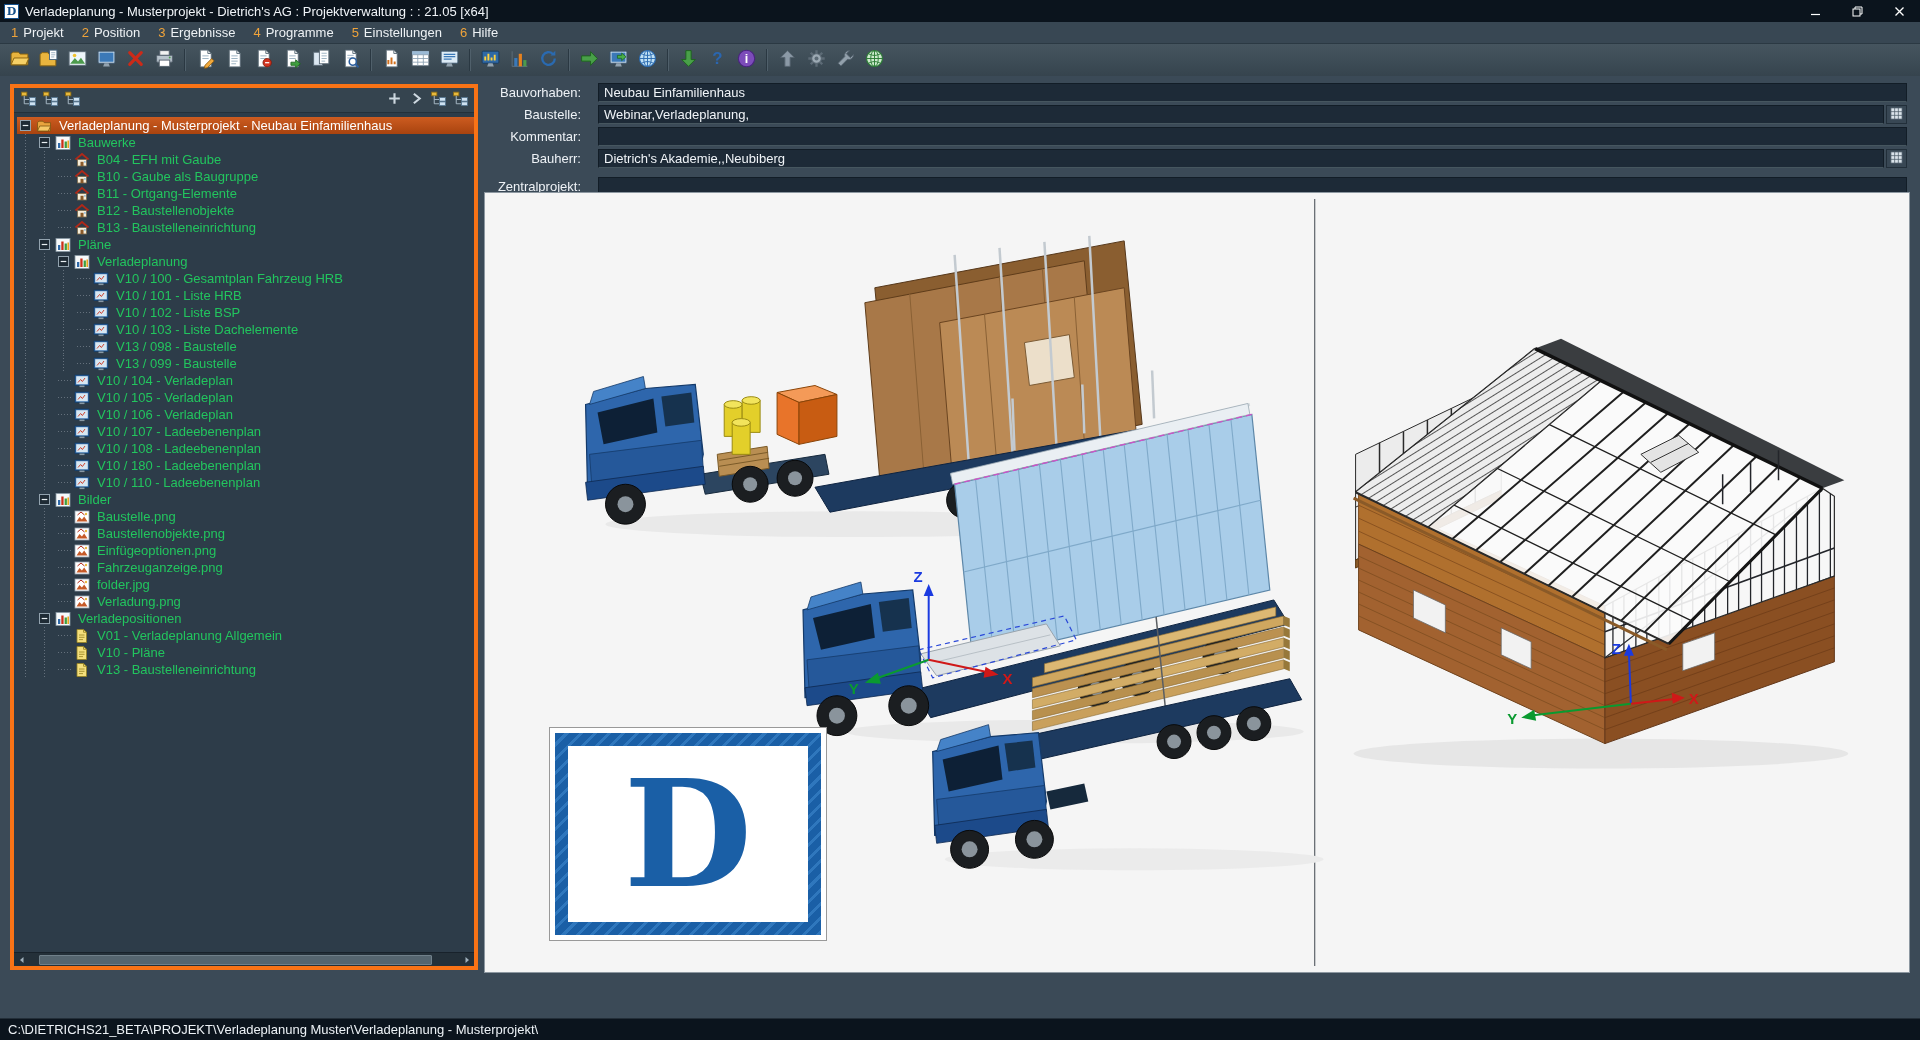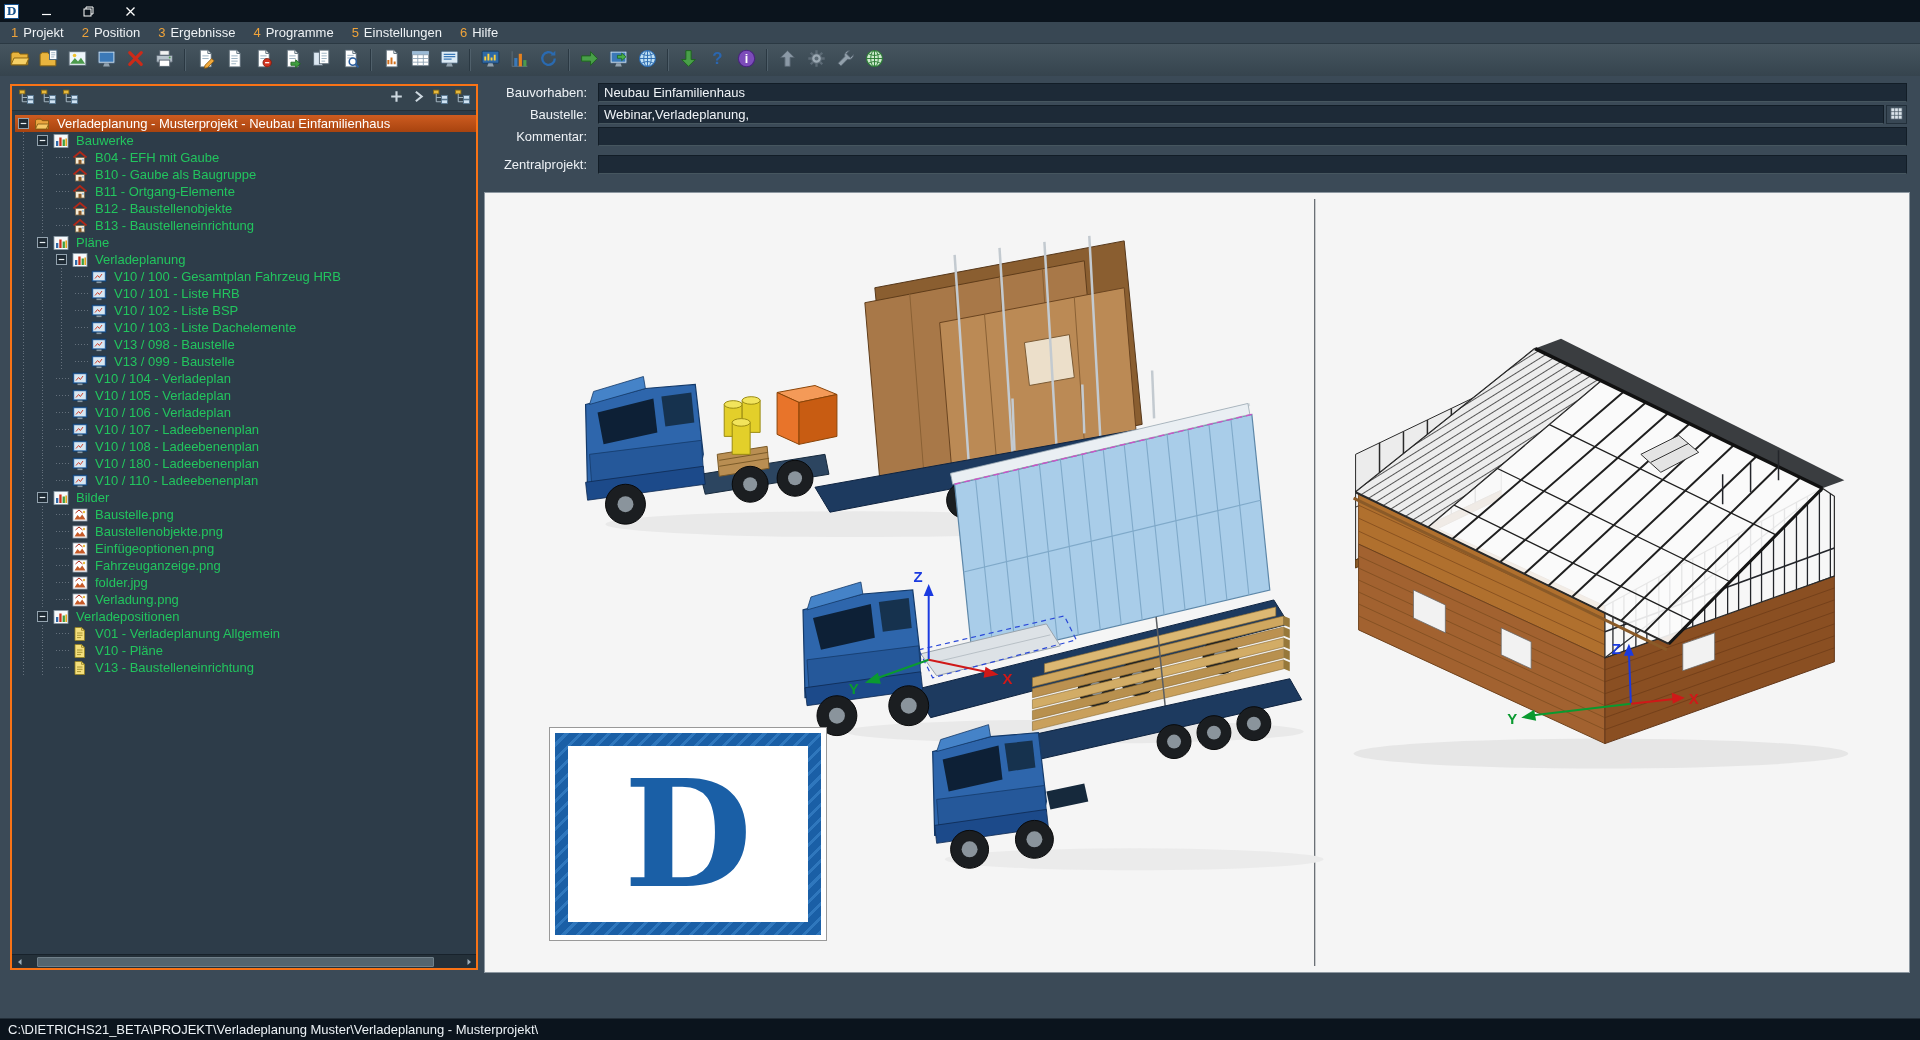--- a/index.html
+++ b/index.html
@@ -24,21 +24,21 @@
   
   .toolbar { position:absolute; top:44px; left:0; right:0; height:32px;
     background:linear-gradient(#46555f,#36444e); display:flex; align-items:center; padding:0 5px; }
   .tb-btn { width:27px; height:26px; display:flex; align-items:center; justify-content:center; margin:0 1px; border-radius:2px; }
   .tb-btn svg { width:21px; height:21px; }
   .tb-sep { width:2px; height:22px; margin:0 5px; border-left:1px solid #2a3842; border-right:1px solid #50606b; }
   
   .main { position:absolute; top:76px; left:0; right:0; bottom:22px; background:#3b4a57; }
   
   .tree-panel { position:absolute; left:10px; top:8px; width:468px; height:886px;
-    background:#2d3c49; border:2px solid #f97316; display:flex; flex-direction:column; }
+    background:#2d3c49; border:4px solid #f97316; display:flex; flex-direction:column; }
   .tree-toolbar { height:25px; background:#35444f; border-bottom:1px solid #243039;
     display:flex; align-items:center; padding:0 3px; flex:none; }
   .tt-btn { width:22px; height:21px; display:flex; align-items:center; justify-content:center; }
   .tt-btn svg { width:17px; height:17px; }
   .tt-spacer { flex:1; }
   .tree-body { flex:1; overflow:hidden; padding:4px 0 0 3px; }
   .tree-row { display:flex; align-items:center; height:17px; font-size:13px; color:#22c55e;
     white-space:nowrap; cursor:default; }
   .tree-row.selected { background:linear-gradient(#cd5c20,#a8430f); color:#fff; }
   .tree-guide { width:19px; height:17px; flex:none; background-image:repeating-linear-gradient(to bottom,#64707c 0 1px,transparent 1px 3px);
@@ -54,21 +54,21 @@
     display:flex; align-items:center; }
   .hs-arrow { width:15px; height:12px; display:flex; align-items:center; justify-content:center; flex:none; }
   .hs-arrow svg { width:8px; height:8px; }
   .hs-track { flex:1; height:12px; position:relative; margin:0 1px; }
   .hs-thumb { position:absolute; left:2%; top:1px; height:10px; width:92%;
     background:#55656f; border:1px solid #70808a; border-radius:1px; }
   
   .form { position:absolute; left:486px; top:7px; right:13px; }
   .form-row { display:flex; align-items:center; margin-bottom:3px; height:19px; }
   .form-row:last-child { margin-top:9px;justify-content:flex-end; }
-  .form-label { width:112px; text-align:right; padding-right:11px; color:#eef2f6; font-size:13px; flex:none; }
+  .form-label { width:112px; text-align:right; padding-right:17px; color:#eef2f6; font-size:13px; flex:none; }
   .form-field { flex:1; height:19px; background:#1d2a37; border:1px solid #121d27; border-bottom-color:#46565f;
     color:#f0f4f8; font-size:13px; padding:0 5px; font-family:inherit; outline:none; }
   .form-btn { width:21px; height:19px; margin-left:2px; background:#384754; border:1px solid #222f3a;
     display:flex; align-items:center; justify-content:center; flex:none; }
   .form-btn svg { width:13px; height:13px; }
   
   .canvas { position:absolute; left:484px; top:116px; width:1426px; height:781px;
     background:#f5f5f5; border:1px solid #8d98a1; }
   .scene { position:absolute; left:0; top:0; width:100%; height:100%; }
   .logo { position:absolute; left:64px; top:534px; width:278px; height:214px; background:#fff;
@@ -78,20 +78,21 @@
   .logo-d { font-family:"DejaVu Serif", serif; font-weight:bold; font-size:148px; color:#1a5fa6; line-height:1; }
   
   .statusbar { position:absolute; left:0; right:0; bottom:0; height:22px; background:#0b141d;
     color:#edf2f6; font-size:13px; display:flex; align-items:center; padding-left:8px; border-top:1px solid #232e38; }
 </style>
 </head>
 <body>
 
 <div class="titlebar">
   <div class="app-icon">D</div>
+  <div class="title-text">Verladeplanung - Musterprojekt - Dietrich's AG : Projektverwaltung :  : 21.05 [x64]</div>
   <div class="win-controls">
     <div class="win-btn">
       <svg width="11" height="11">
           <path d="M1 8.5h9" stroke="#fff" stroke-width="1.2" fill="none"></path>
         </svg>
     </div>
     <div class="win-btn">
       <svg width="11" height="11">
           <path d="M3 3V1h7v7H8" fill="none" stroke="#fff"></path>
           <rect x="1" y="3" width="7" height="7" fill="none" stroke="#fff"></rect>
@@ -913,20 +914,30 @@
         <div class="form-btn">
           <span><svg viewBox="0 0 14 14">
               <rect x="1" y="1" width="12" height="12" fill="#dae3ea" stroke="#4c5c68" stroke-width="0.8"></rect>
               <path d="M1 5h12M1 9h12M5 1v12M9 1v12" stroke="#4c5c68" stroke-width="0.8"></path>
             </svg></span>
         </div>
       </div>
       <div class="form-row">
         <label class="form-label">Kommentar:</label>
         <input class="form-field" readonly="" style="">
+      </div>
+      <div class="form-row">
+        <label class="form-label">Bauherr:</label>
+        <input class="form-field" readonly="" value="Dietrich's Akademie,,Neubiberg" style="">
+        <div class="form-btn">
+          <span><svg viewBox="0 0 14 14">
+              <rect x="1" y="1" width="12" height="12" fill="#dae3ea" stroke="#4c5c68" stroke-width="0.8"></rect>
+              <path d="M1 5h12M1 9h12M5 1v12M9 1v12" stroke="#4c5c68" stroke-width="0.8"></path>
+            </svg></span>
+        </div>
       </div>
       <div class="form-row">
         <label class="form-label">Zentralprojekt:</label>
         <input class="form-field" readonly="" style="">
       </div>
     </div>
 
   <div class="canvas">
     <svg class="scene" viewBox="0 0 1426 781">
       <defs>

